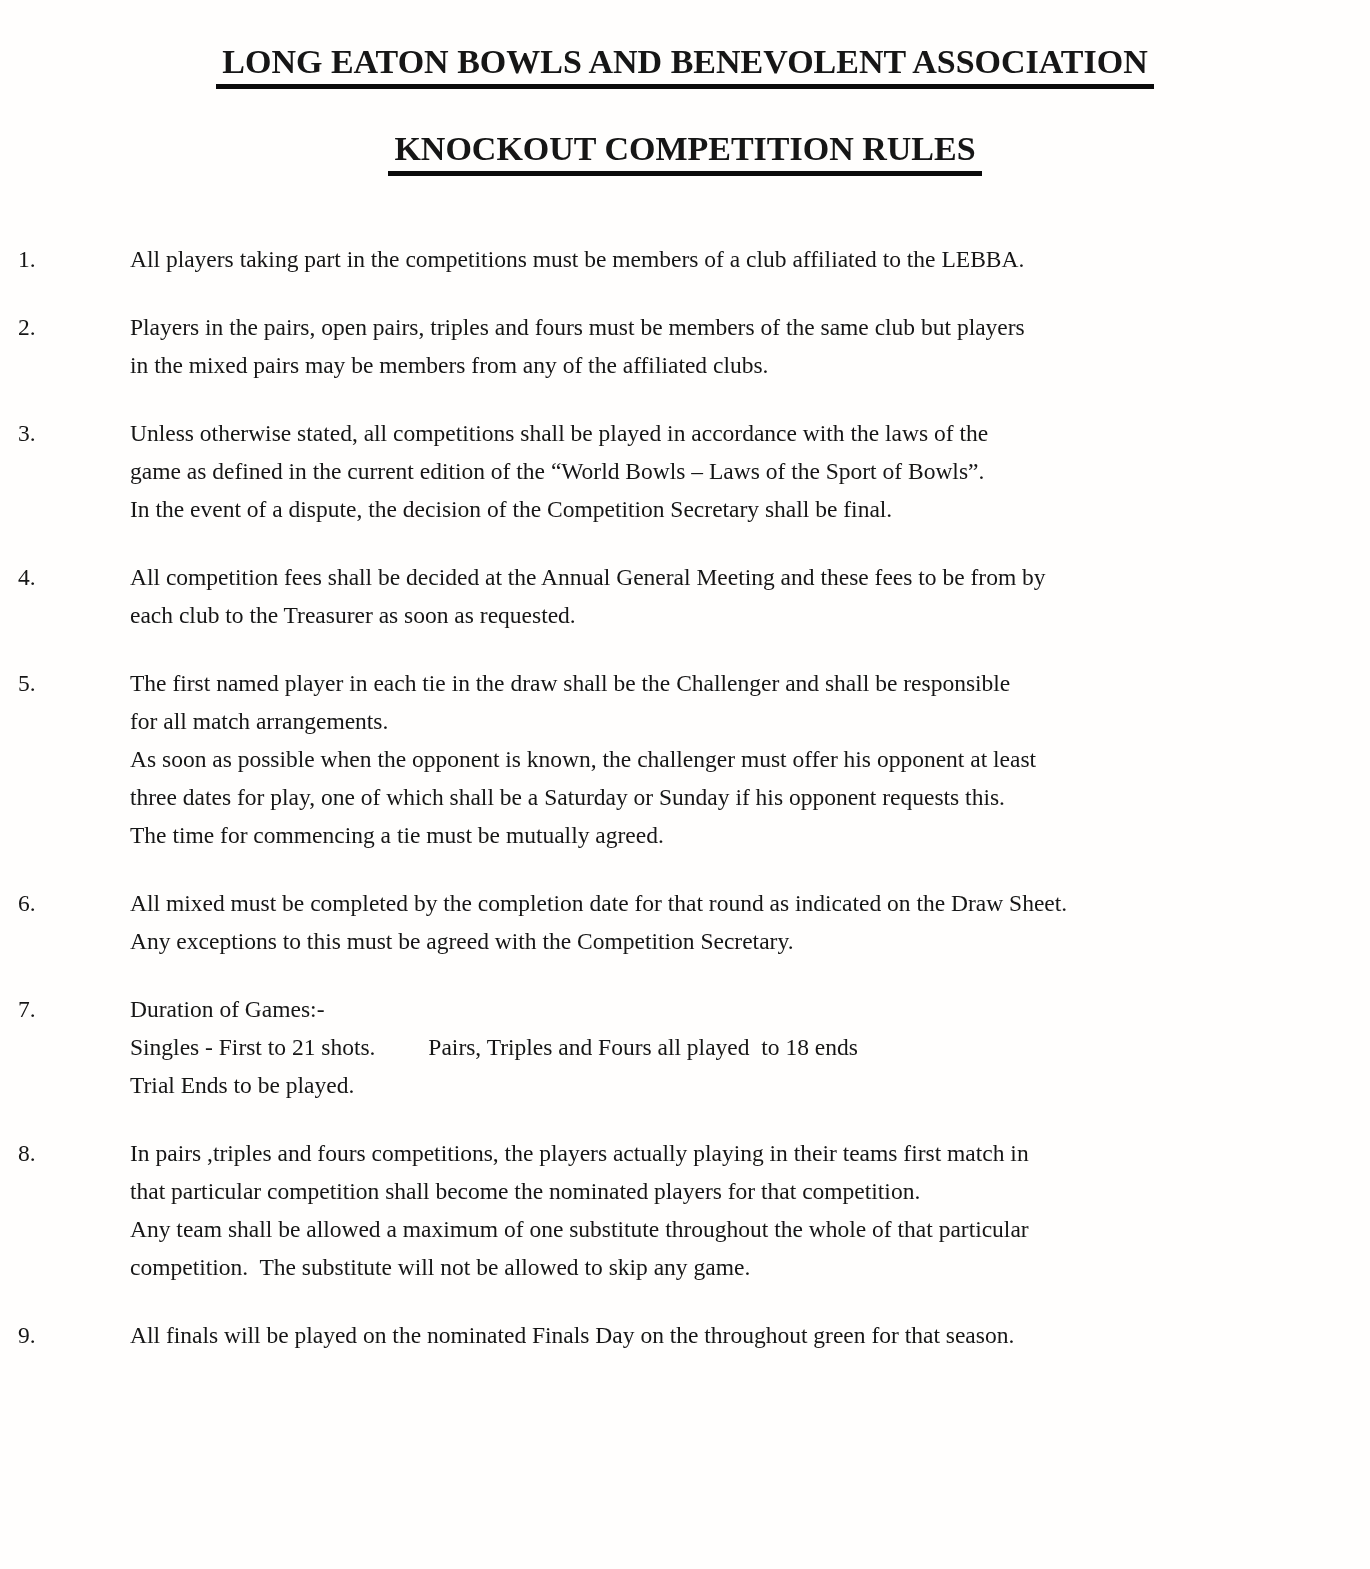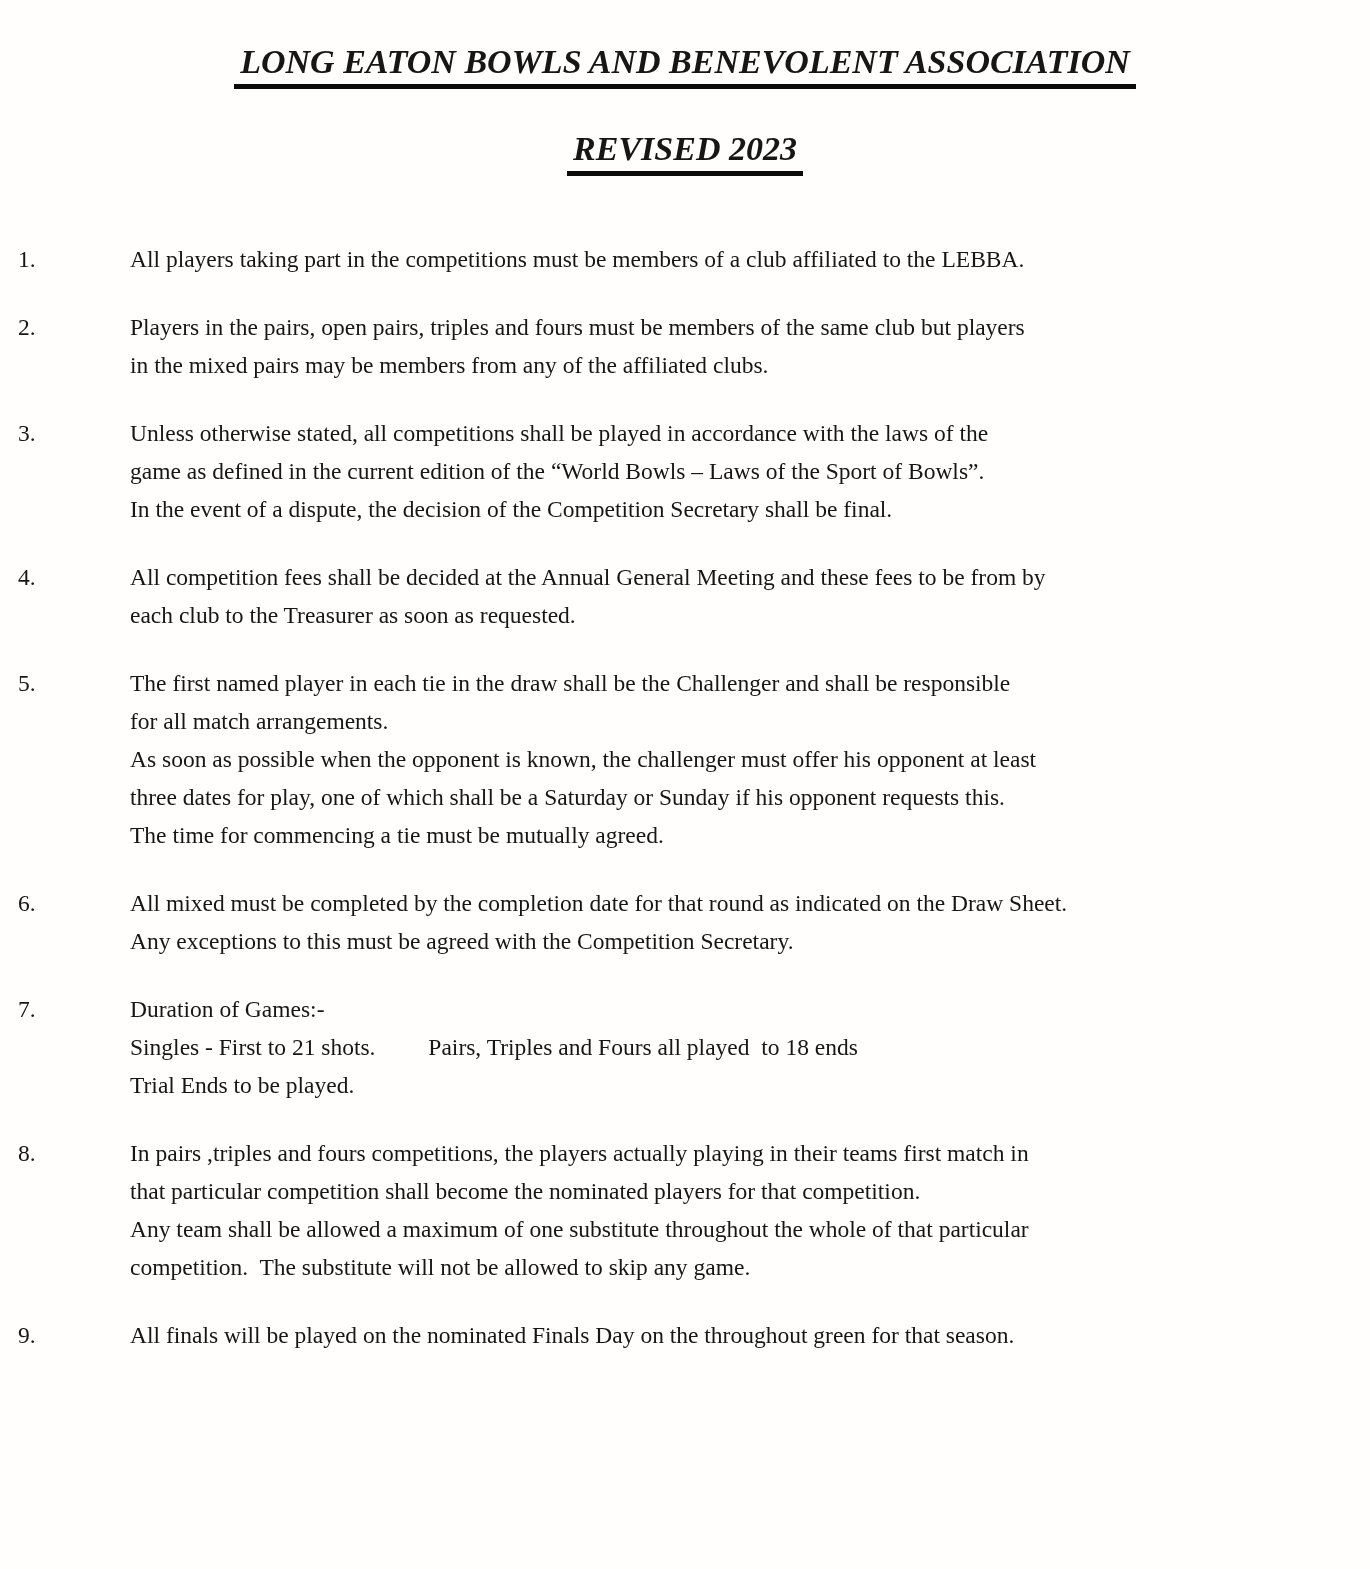--- a/index.html
+++ b/index.html
@@ -22,21 +22,20 @@
   }
   .header {
     text-align: center;
     padding-top: 42px;
   }
   .heading {
     margin-bottom: 40px;
     font-size: 34px;
     font-weight: bold;
     line-height: 1.15;
-    font-style: italic;
   }
   .heading .u {
     display: inline-block;
     border-bottom: 5px solid #0b0b0b;
     padding: 0 6px 3px 6px;
   }
   .rules {
     margin-top: 64px;
   }
   .rule {
@@ -61,21 +60,21 @@
 </head>
 <body>
 
 <div class="doc">
 
   <div class="header">
     <div class="heading">
       <span class="u">LONG EATON BOWLS AND BENEVOLENT ASSOCIATION</span>
     </div>
     <div class="heading">
-      <span class="u">REVISED 2023</span>
+      <span class="u">KNOCKOUT COMPETITION RULES</span>
     </div>
   </div>
 
   <div class="rules">
 
     <div class="rule">
       <div class="num">1.</div>
       <div class="txt">All players taking part in the competitions must be members of a club affiliated to the LEBBA.</div>
     </div>
 

